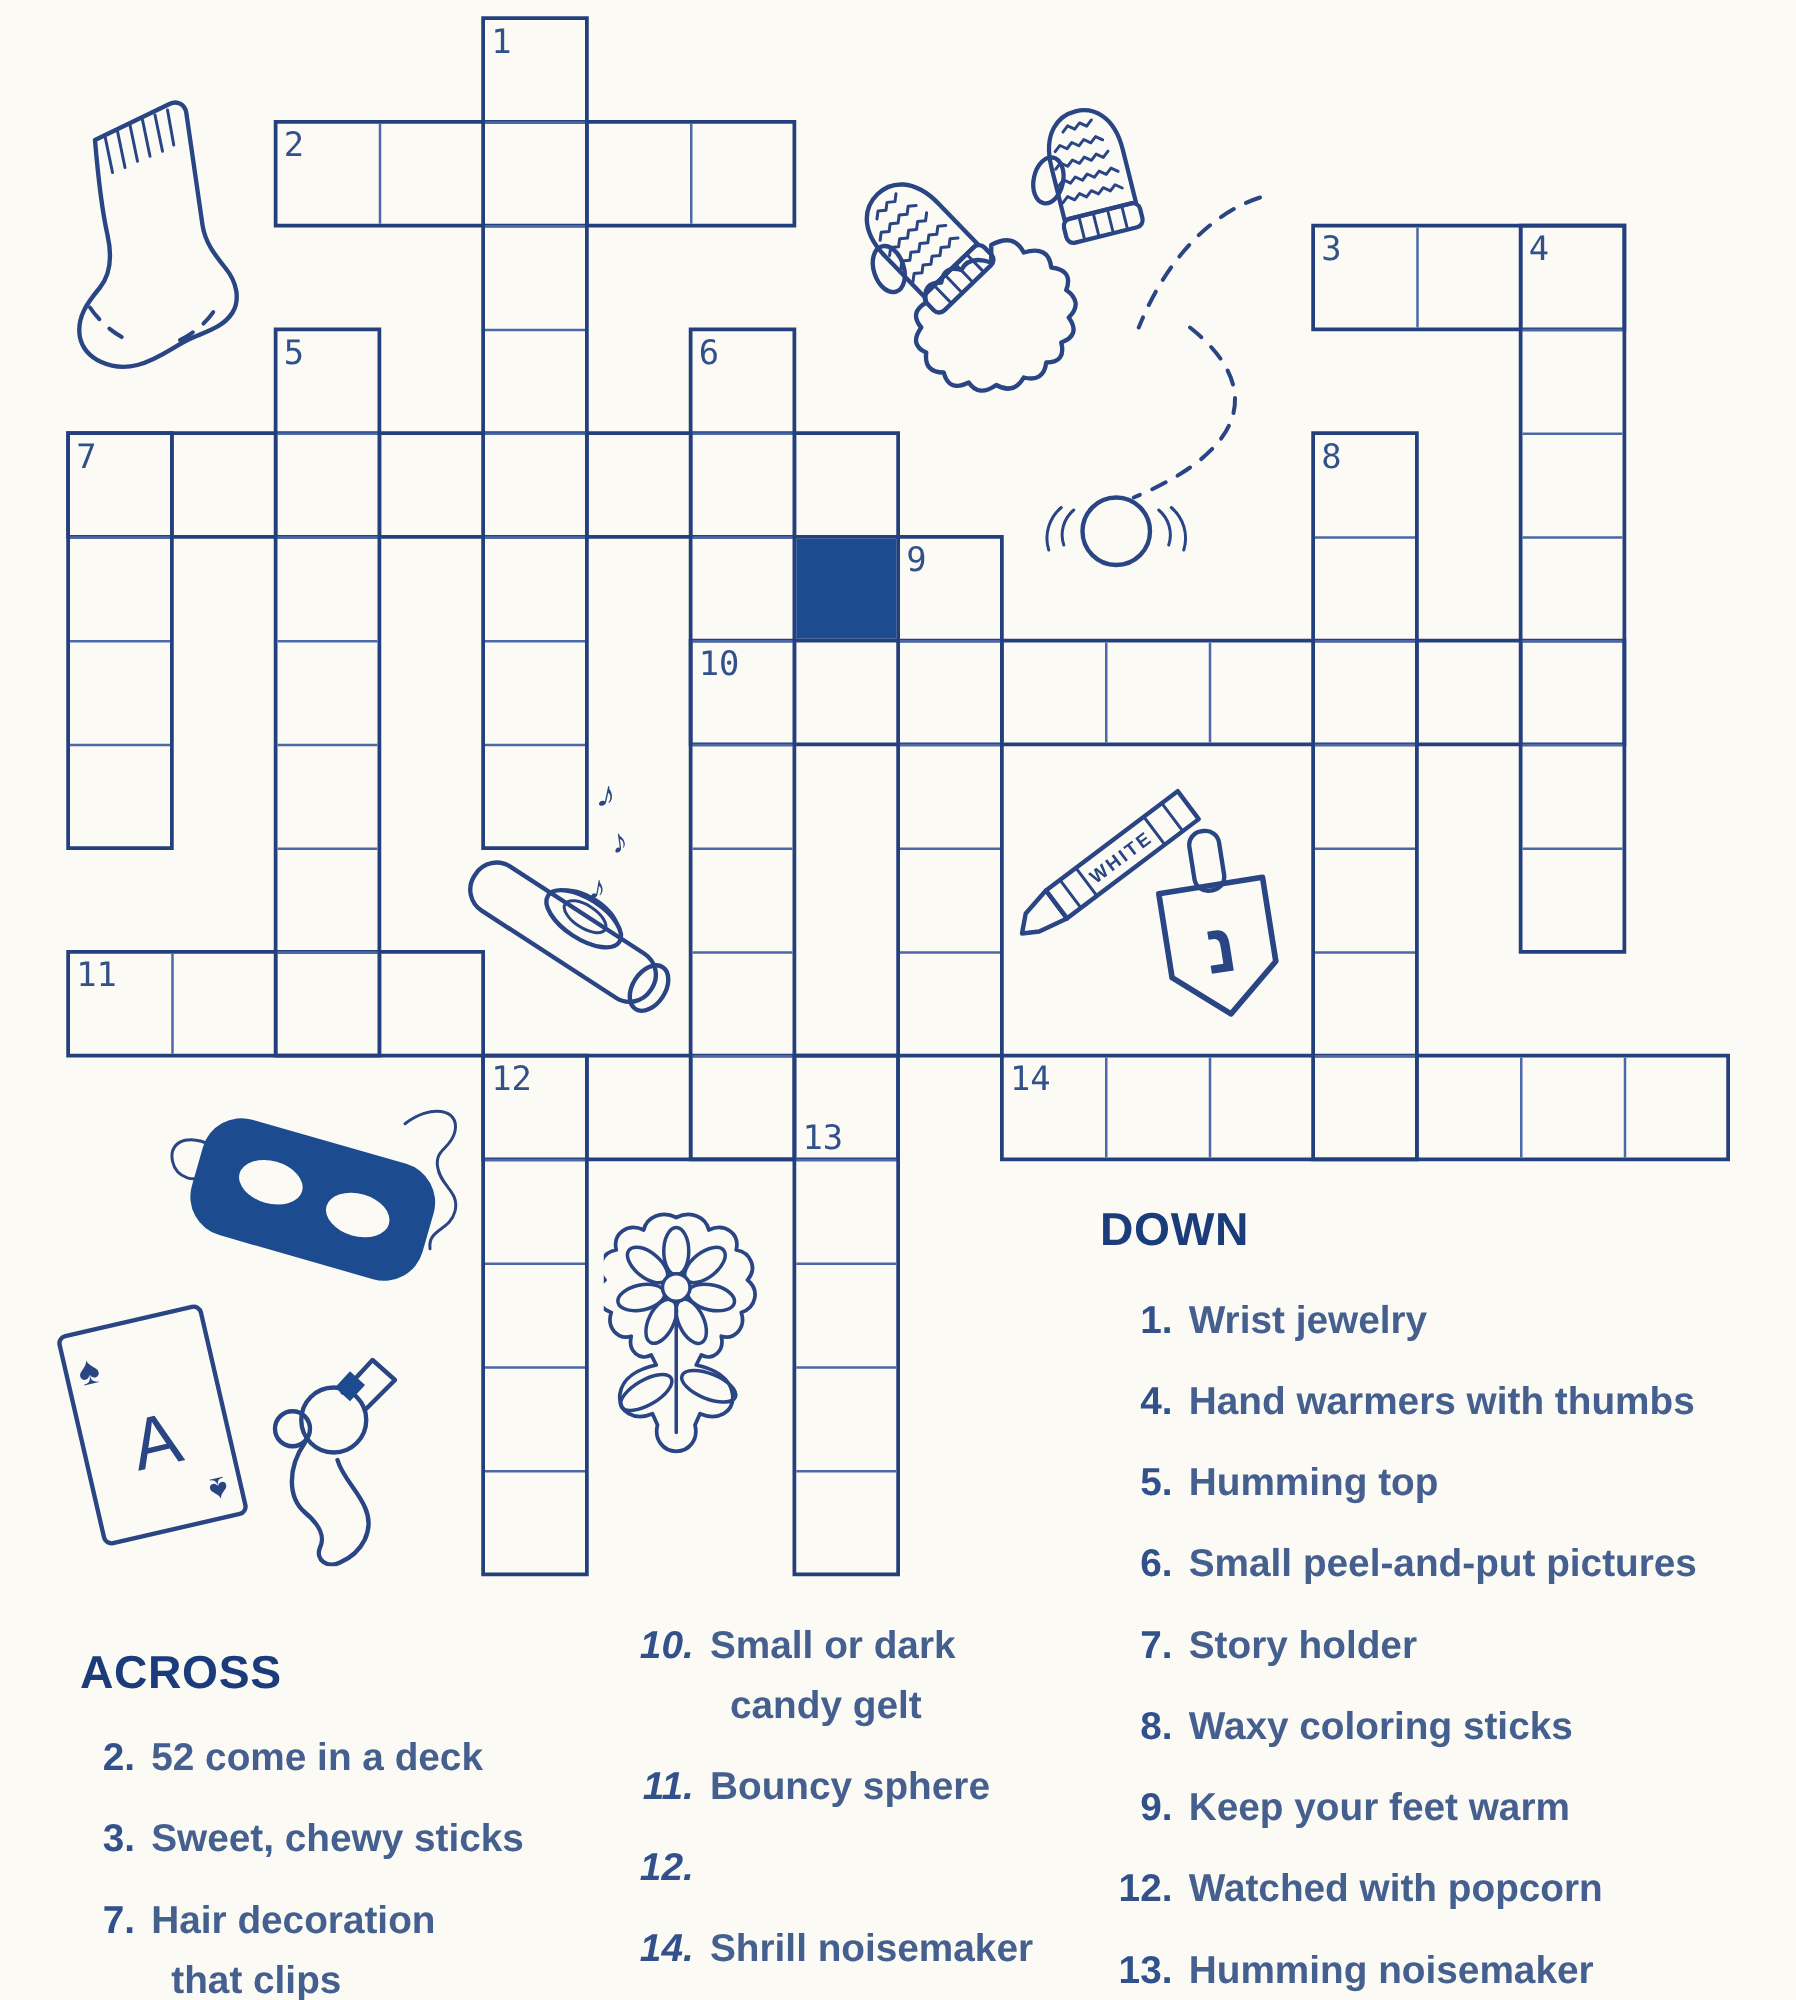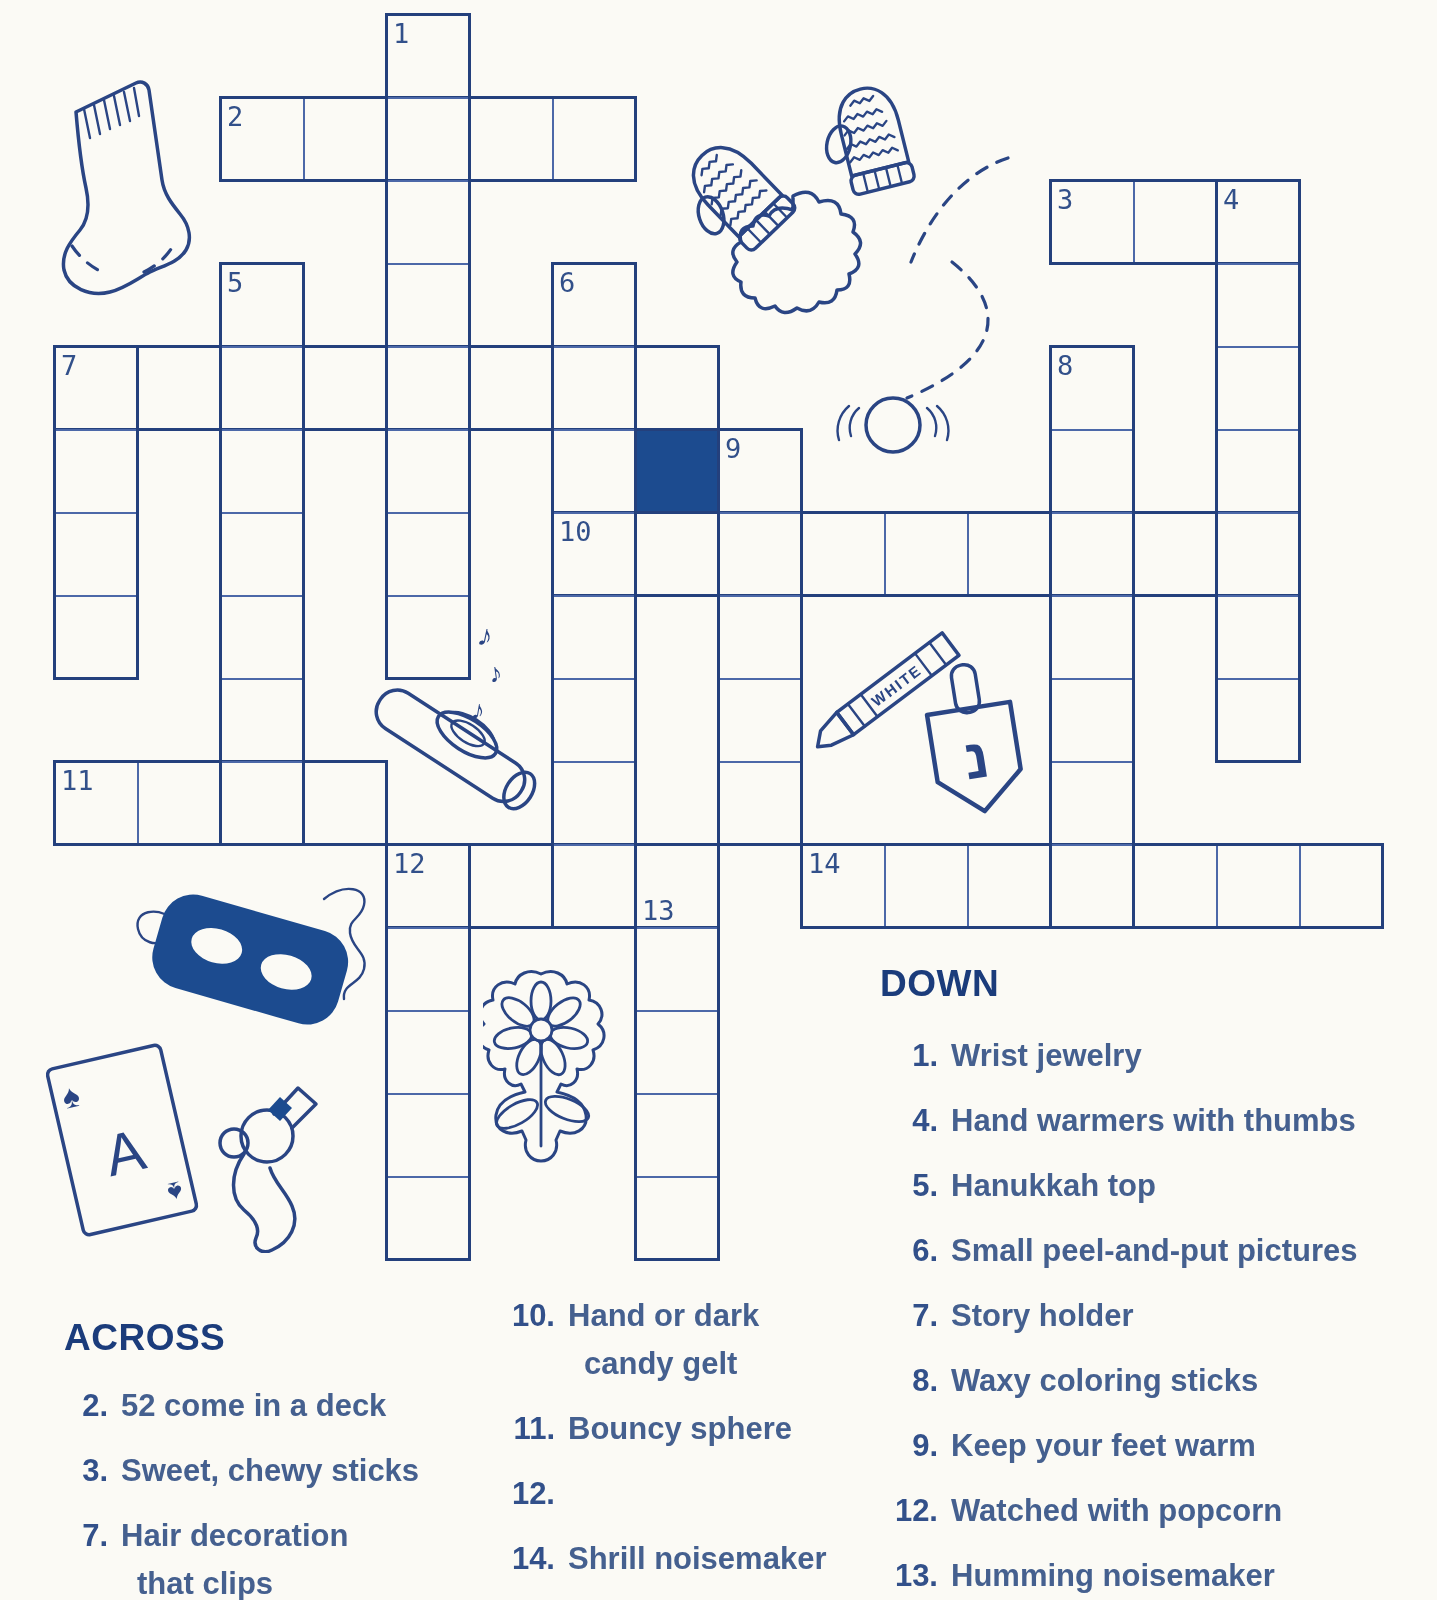--- a/index.html
+++ b/index.html
@@ -21,21 +21,21 @@
   
   .clue-block{position:absolute;margin-top:20px;}
   .clue-header{font-size:37px;font-weight:bold;color:var(--head);line-height:44px;letter-spacing:.5px;}
   .clues{margin-top:22px;}
   .clue{display:flex;margin-bottom:17px;font-size:31px;font-weight:bold;
     color:var(--clue);line-height:48px;}
   .clue .num{text-align:right;margin-right:13px;color:var(--num);flex:none;}
   .clue .txt .line{display:block;}
   .clue .txt .line.cont{padding-left:16px;}
   .w-across .num{width:44px;}
-  .w-mid .num{width:60px;}
+  .w-mid .num{width:60px;font-style:italic;}
   .w-down .num{width:58px;}
   
   .illus{position:absolute;}
   svg{display:block;}
   .ln{stroke:var(--ink);stroke-width:3.5;fill:none;stroke-linecap:round;stroke-linejoin:round;}
   .ln2{stroke:var(--ink);stroke-width:2.4;fill:none;stroke-linecap:round;stroke-linejoin:round;}
   .dash{stroke:var(--ink);stroke-width:3.2;fill:none;stroke-linecap:round;stroke-dasharray:12 11;}
   .solid{fill:var(--fill);stroke:none;}
   .svgtxt{fill:var(--ink);font-family:"Liberation Sans",sans-serif;}
 </style>
@@ -334,21 +334,21 @@
           </span>
         </div>
       </div>
   </div>
 
   <div class="clue-block w-mid" style="left:495px;top:1272px;width:340px">
     <div class="clues" style="margin-top:0">
         <div class="clue">
           <span class="num">10.</span>
           <span class="txt">
-            <span class="line">Hand or dark</span>
+            <span class="line">Small or dark</span>
             <span class="line cont">candy gelt</span>
           </span>
         </div>
         <div class="clue">
           <span class="num">11.</span>
           <span class="txt">
             <span class="line">Bouncy sphere</span>
           </span>
         </div>
         <div class="clue">
@@ -374,21 +374,21 @@
         </div>
         <div class="clue">
           <span class="num">4.</span>
           <span class="txt">
             <span class="line">Hand warmers with thumbs</span>
           </span>
         </div>
         <div class="clue">
           <span class="num">5.</span>
           <span class="txt">
-            <span class="line">Hanukkah top</span>
+            <span class="line">Humming top</span>
           </span>
         </div>
         <div class="clue">
           <span class="num">6.</span>
           <span class="txt">
             <span class="line">Small peel-and-put pictures</span>
           </span>
         </div>
         <div class="clue">
           <span class="num">7.</span>

